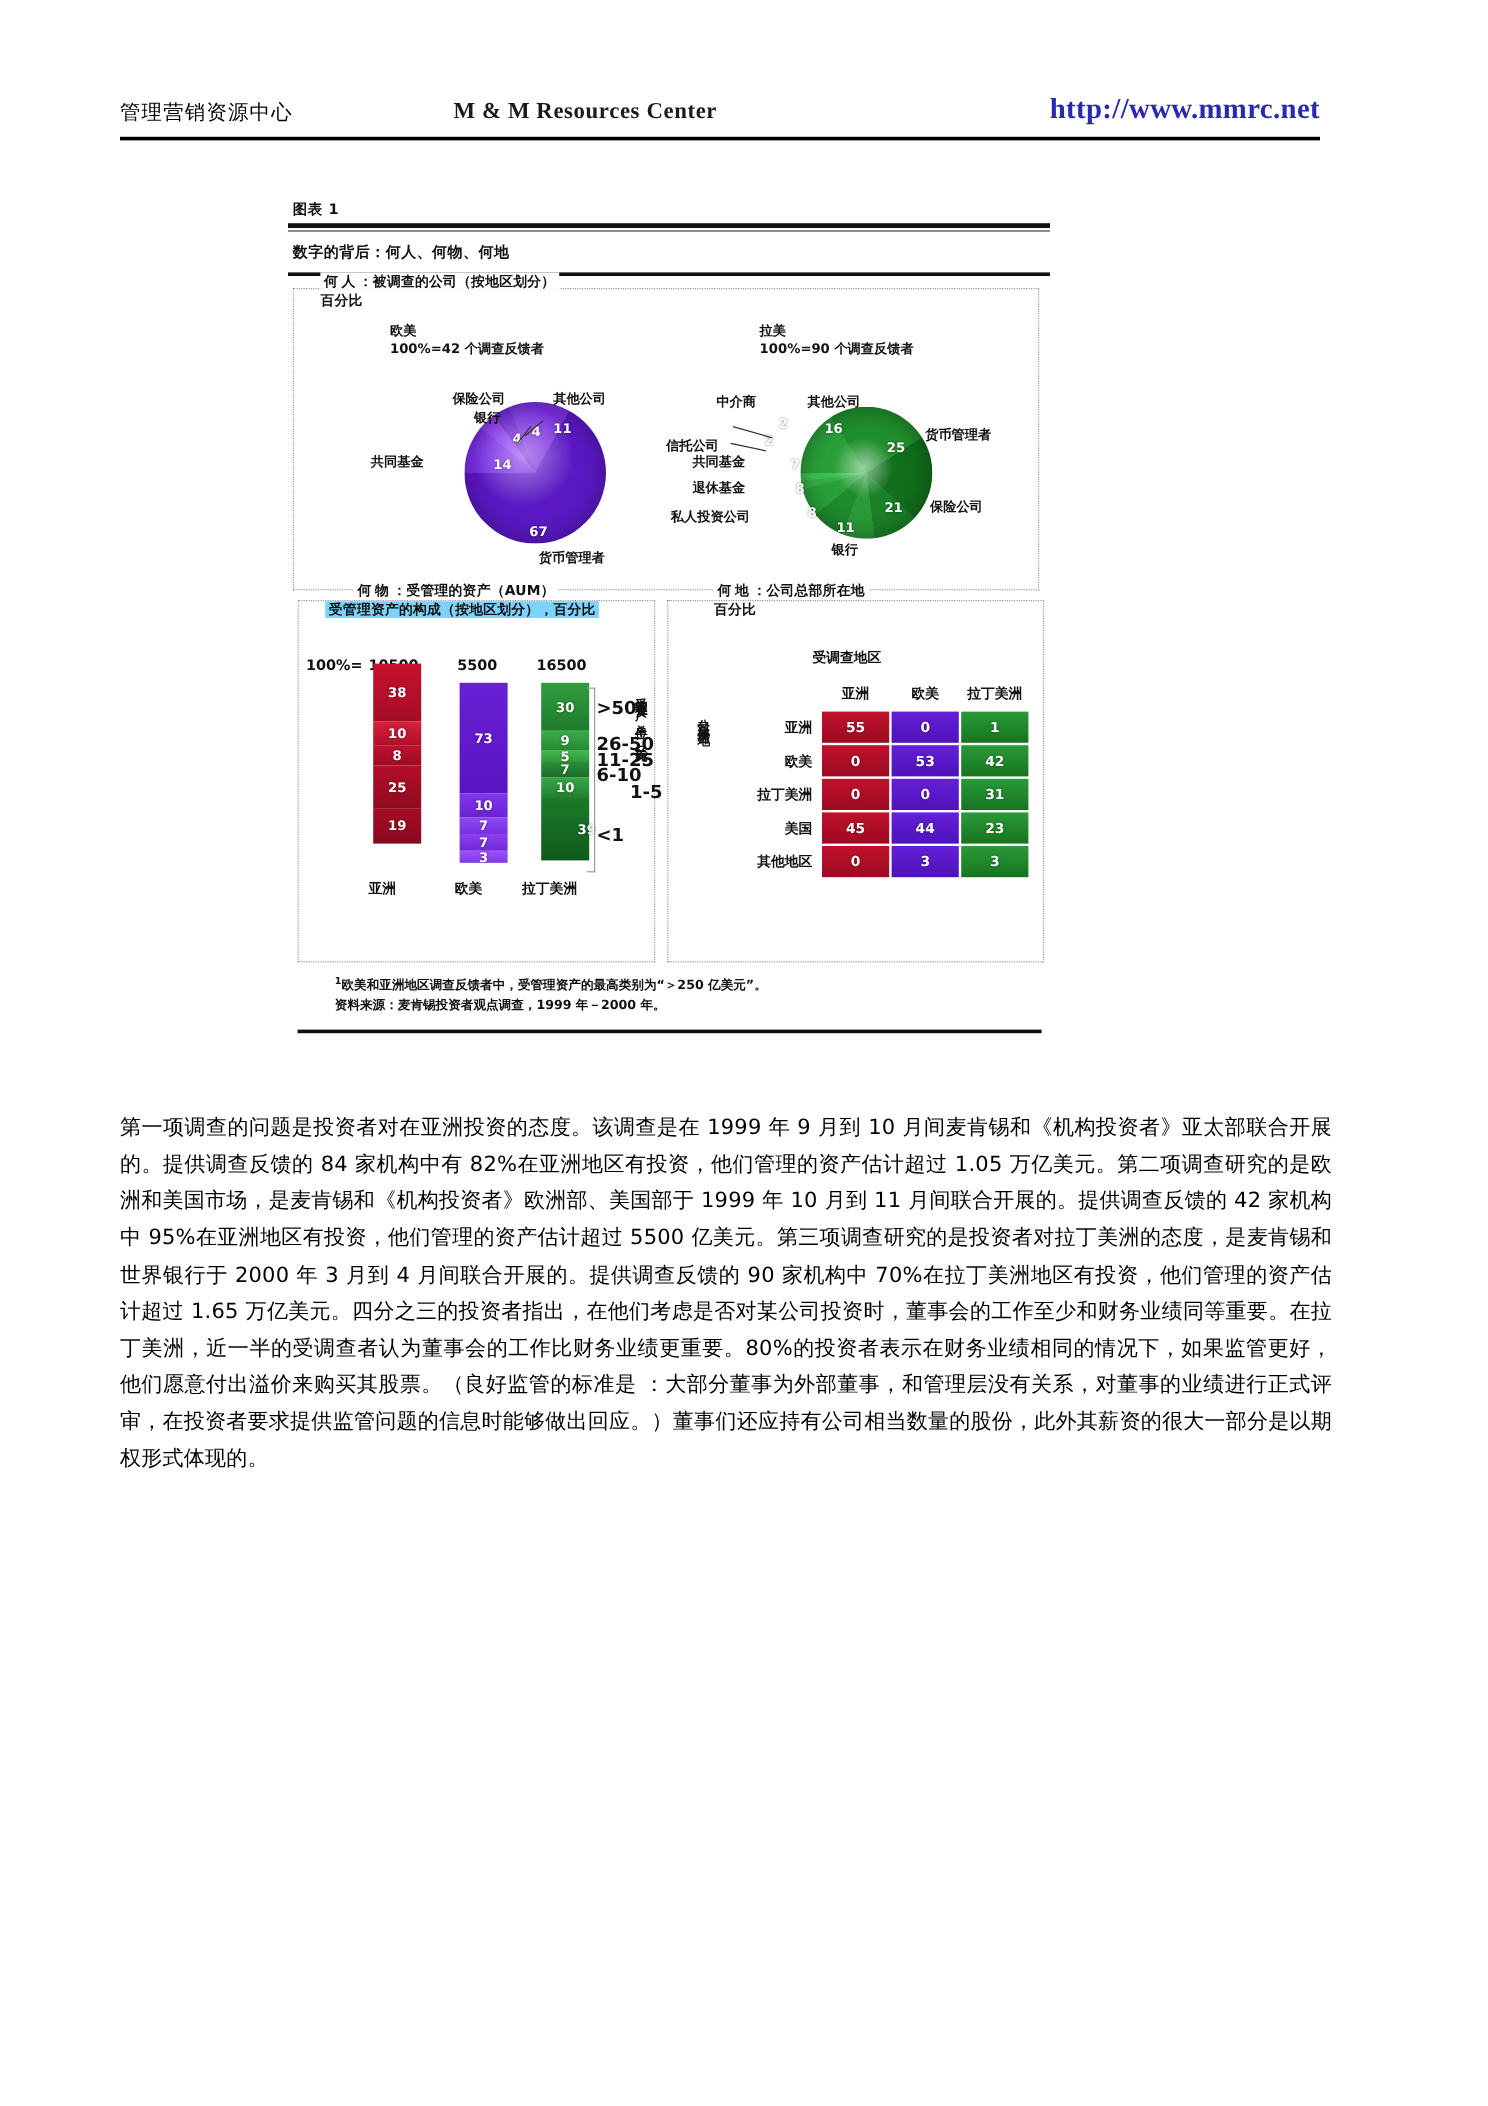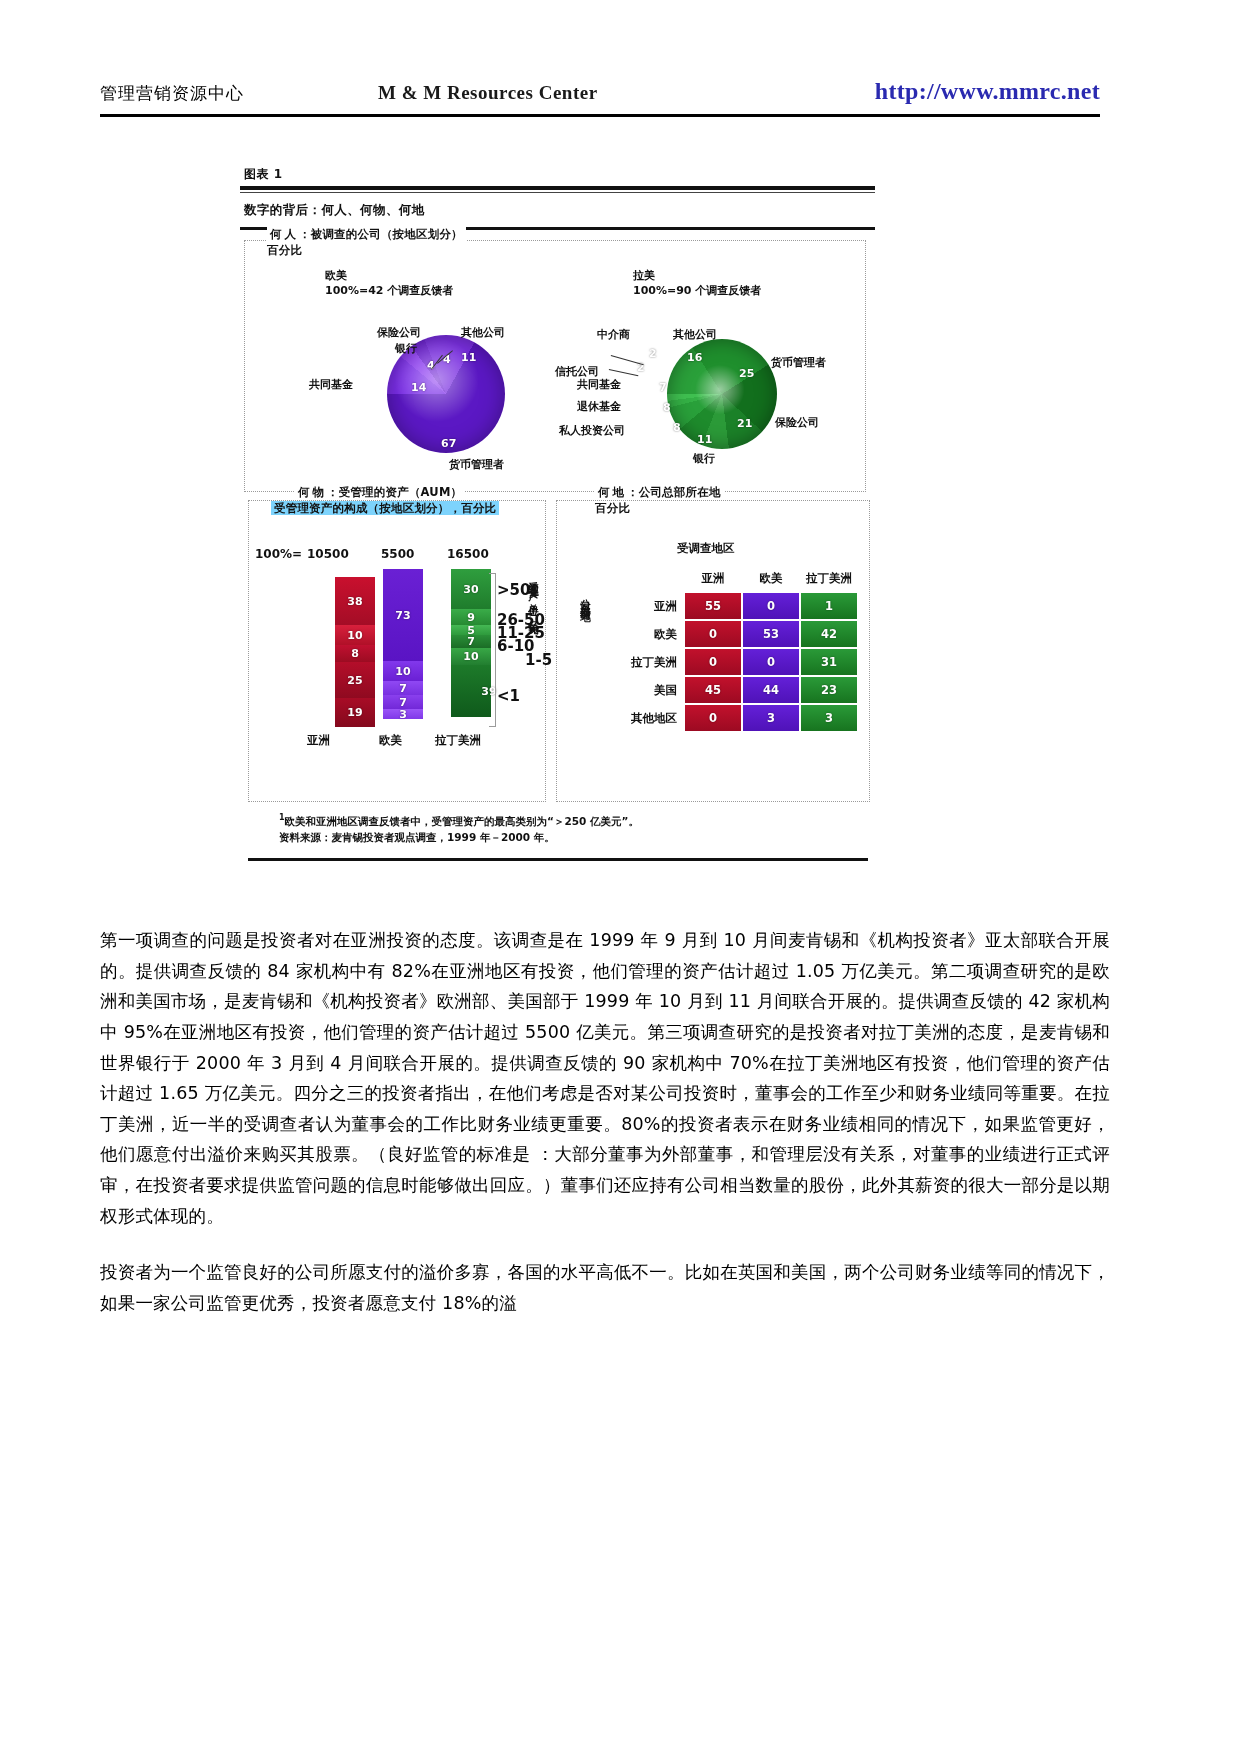--- a/index.html
+++ b/index.html
@@ -251,21 +251,21 @@
       <div class="ptitle" style="left:46px;top:-16px;background:#fff;padding:0 3px;">
         <span class="lead">何物</span><span>：受管理的资产（AUM）</span>
       </div>
       <div class="ptitle" style="left:22px;top:0px;background:#7dd3fc;padding:0 3px;">受管理资产的构成（按地区划分），百分比</div>
 
       <div class="bar-total" style="left:6px;top:46px;">100%=</div>
       <div class="bar-total" style="left:58px;top:46px;">10500</div>
       <div class="bar-total" style="left:132px;top:46px;">5500</div>
       <div class="bar-total" style="left:198px;top:46px;">16500</div>
 
-      <div class="barcol" style="left:62px;top:76px;margin-left:24px;">
+      <div class="barcol" style="left:62px;top:52px;">
         <div class="seg" style="height:48px;background:linear-gradient(180deg,#c9102e,#a40d26);">38</div>
         <div class="seg" style="height:20px;background:linear-gradient(180deg,#d8203c,#b01028);">10</div>
         <div class="seg" style="height:17px;background:linear-gradient(180deg,#c01030,#9c0c22);">8</div>
         <div class="seg" style="height:36px;background:linear-gradient(180deg,#b40e2a,#8f0a20);">25</div>
         <div class="seg" style="height:29px;background:linear-gradient(180deg,#a80c26,#84091d);">19</div>
       </div>
 
       <div class="barcol" style="left:134px;top:68px;">
         <div class="seg" style="height:92px;background:linear-gradient(180deg,#6a20d4,#5a14c4);">73</div>
         <div class="seg" style="height:20px;background:linear-gradient(180deg,#8238ec,#6a20d4);">10</div>
@@ -354,16 +354,15 @@
     <div class="footnote">
       <div><sup>1</sup><span>欧美和亚洲地区调查反馈者中，受管理资产的最高类别为“＞250 亿美元”。</span></div>
       <div>资料来源：麦肯锡投资者观点调查，1999 年－2000 年。</div>
     </div>
 
     <div style="position:absolute;left:8px;top:692px;width:620px;height:3px;background:#111;"></div>
   </div>
 
   <div class="bodytext">
     <p>第一项调查的问题是投资者对在亚洲投资的态度。该调查是在 1999 年 9 月到 10 月间麦肯锡和《机构投资者》亚太部联合开展的。提供调查反馈的 84 家机构中有 82%在亚洲地区有投资，他们管理的资产估计超过 1.05 万亿美元。第二项调查研究的是欧洲和美国市场，是麦肯锡和《机构投资者》欧洲部、美国部于 1999 年 10 月到 11 月间联合开展的。提供调查反馈的 42 家机构中 95%在亚洲地区有投资，他们管理的资产估计超过 5500 亿美元。第三项调查研究的是投资者对拉丁美洲的态度，是麦肯锡和世界银行于 2000 年 3 月到 4 月间联合开展的。提供调查反馈的 90 家机构中 70%在拉丁美洲地区有投资，他们管理的资产估计超过 1.65 万亿美元。四分之三的投资者指出，在他们考虑是否对某公司投资时，董事会的工作至少和财务业绩同等重要。在拉丁美洲，近一半的受调查者认为董事会的工作比财务业绩更重要。80%的投资者表示在财务业绩相同的情况下，如果监管更好，他们愿意付出溢价来购买其股票。（良好监管的标准是 ：大部分董事为外部董事，和管理层没有关系，对董事的业绩进行正式评审，在投资者要求提供监管问题的信息时能够做出回应。）董事们还应持有公司相当数量的股份，此外其薪资的很大一部分是以期权形式体现的。</p>
-    <p class="gap">投资者为一个监管良好的公司所愿支付的溢价多寡，各国的水平高低不一。比如在英国和美国，两个公司财务业绩等同的情况下，如果一家公司监管更优秀，投资者愿意支付 18%的溢</p>
   </div>
 
 </div>
 
 </body></html>

